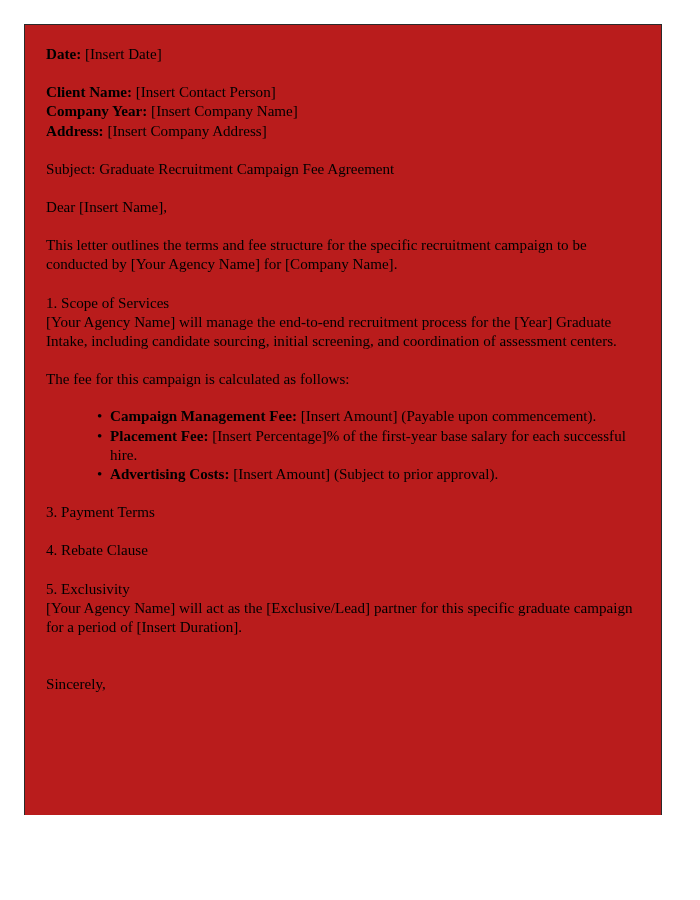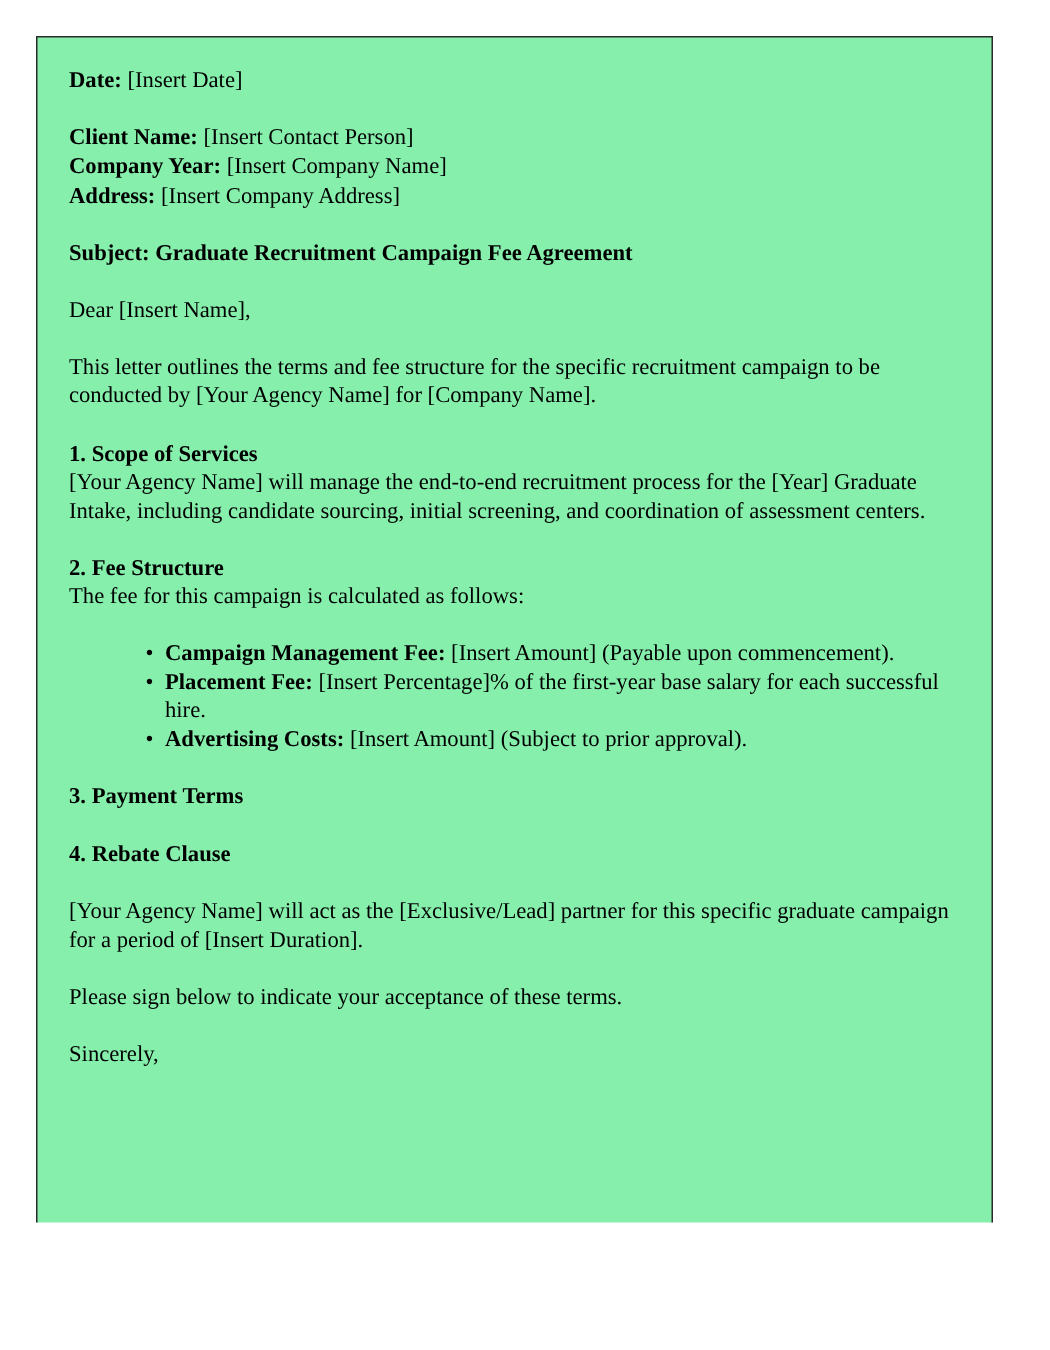--- a/index.html
+++ b/index.html
@@ -20,21 +20,21 @@
     position: absolute;
     left: 24px;
     top: 24px;
     width: 638px;
     height: 791px;
     box-sizing: border-box;
     border-left: 1px solid #2b2b2b;
     border-top: 1px solid #2b2b2b;
     border-right: 1px solid #2b2b2b;
     border-bottom: none;
-    background: #86efac;
+    background: #b91c1c;
     overflow: hidden;
   }
 
   .doc-body {
     position: absolute;
     left: 21px;
     top: 20px;
     width: 587px;
     font-size: 15.1px;
     line-height: 19.2px;
@@ -43,21 +43,21 @@
 
   
   .gap-lg { height: 19px; }
   .gap-md { height: 18px; }
 
   .bold {
     font-weight: bold;
   }
 
   .heading {
-    font-weight: bold;
+    font-weight: normal;
     margin: 0;
   }
 
   .para {
     margin: 0;
   }
 
   ul.bullets {
     margin: 0;
     padding: 0 0 0 51px;
@@ -103,45 +103,44 @@
 
     <p class="para">This letter outlines the terms and fee structure for the specific recruitment campaign to be conducted by [Your Agency Name] for [Company Name].</p>
 
     <div class="gap-lg"></div>
 
     <p class="heading">1. Scope of Services</p>
     <p class="para">[Your Agency Name] will manage the end-to-end recruitment process for the [Year] Graduate Intake, including candidate sourcing, initial screening, and coordination of assessment centers.</p>
 
     <div class="gap-lg"></div>
 
-    <p class="heading">2. Fee Structure</p>
     <p class="para">The fee for this campaign is calculated as follows:</p>
 
     <div class="gap-md"></div>
 
     <ul class="bullets">
       <li><span class="bold">Campaign Management Fee:</span><span> [Insert Amount] (Payable upon commencement).</span></li>
       <li><span class="bold">Placement Fee:</span><span> [Insert Percentage]% of the first-year base salary for each successful hire.</span></li>
       <li><span class="bold">Advertising Costs:</span><span> [Insert Amount] (Subject to prior approval).</span></li>
     </ul>
 
     <div class="gap-lg"></div>
 
     <p class="heading">3. Payment Terms</p>
 
     <div class="gap-lg"></div>
 
     <p class="heading">4. Rebate Clause</p>
 
     <div class="gap-lg"></div>
 
+    <p class="heading">5. Exclusivity</p>
     <p class="para">[Your Agency Name] will act as the [Exclusive/Lead] partner for this specific graduate campaign for a period of [Insert Duration].</p>
 
     <div class="gap-lg"></div>
 
-    <p class="para">Please sign below to indicate your acceptance of these terms.</p>
 
     <div class="gap-lg"></div>
 
     <p class="para">Sincerely,</p>
 
   </div>
 </div>
 
 </body></html>

